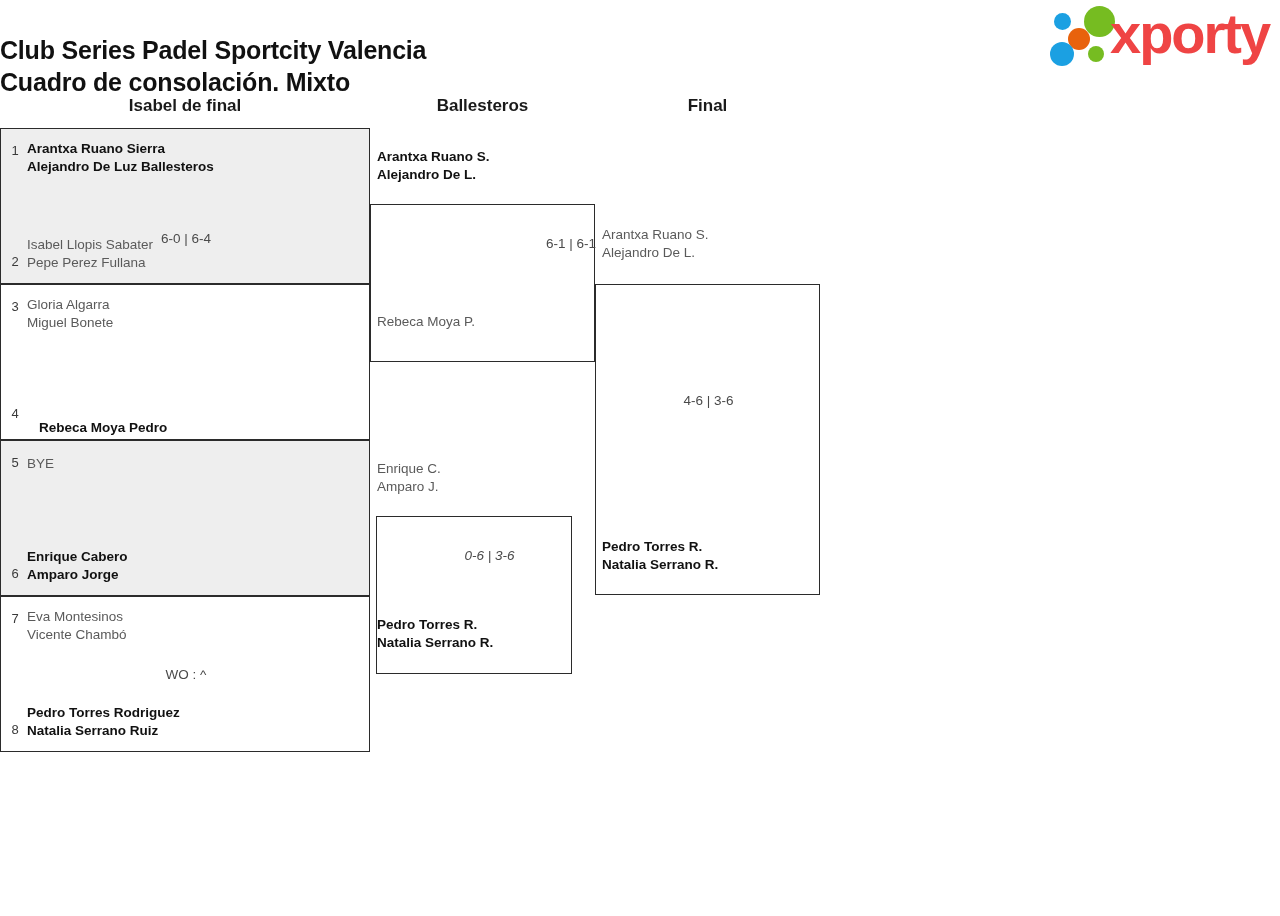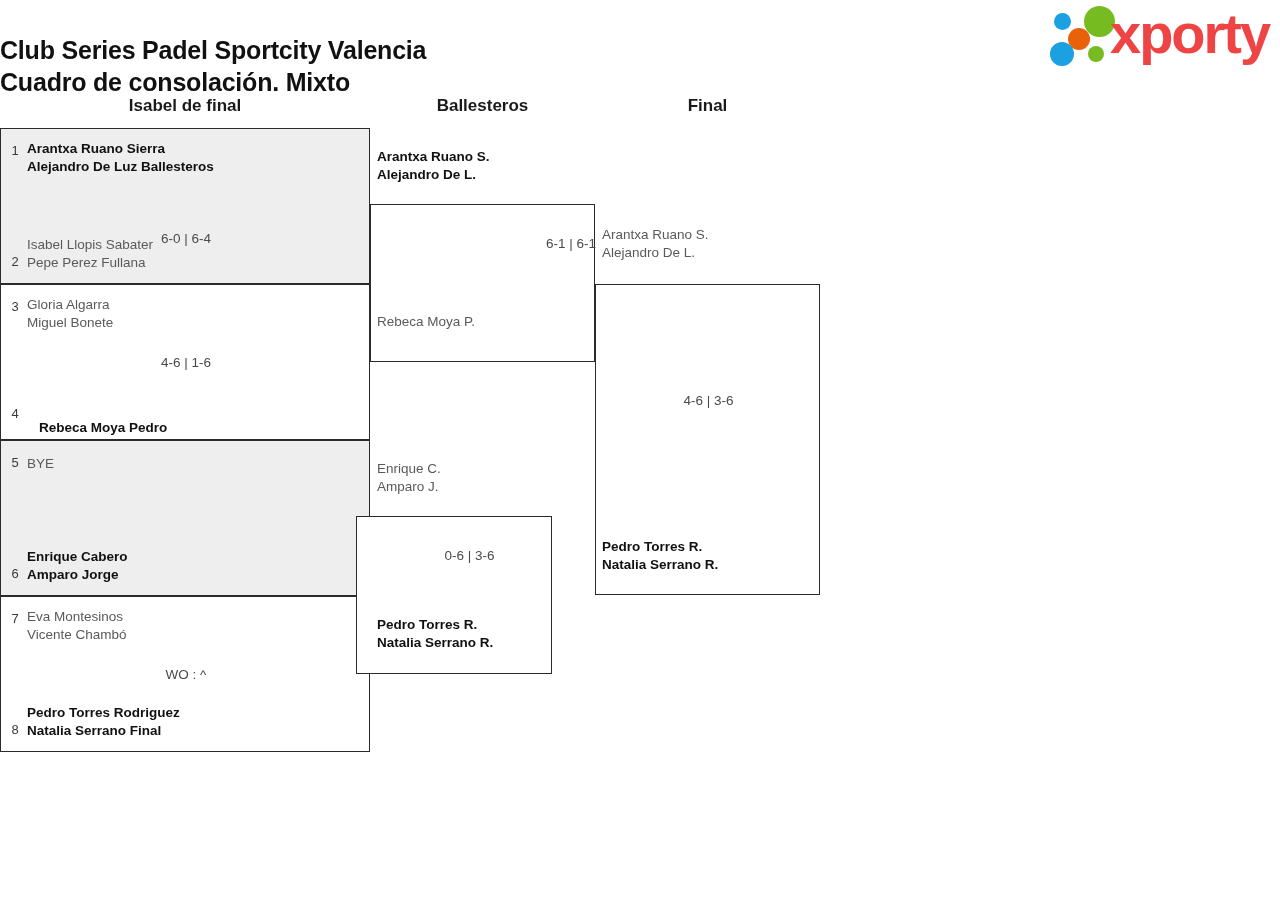--- a/index.html
+++ b/index.html
@@ -148,52 +148,51 @@
     <span class="score" style="left:0; width:370px; top:70px;margin-top:32px;">6-0 | 6-4</span>
     <span class="seed bottom">2</span>
     <span class="team bottom loser">Isabel Llopis Sabater
 Pepe Perez Fullana</span>
   </div>
 
   <div class="match-box qf-box" style="top:284px; height:156px;">
     <span class="seed top">3</span>
     <span class="team top loser">Gloria Algarra
 Miguel Bonete</span>
-    <span class="score" style="left:0; width:370px; top:70px;">4-6 | 1-6</span>
     <span class="seed single bottom">4</span>
     <span class="team single bottom winner">Rebeca Moya Pedro</span>
   </div>
 
   <div class="match-box qf-box shaded" style="top:440px; height:156px;">
     <span class="seed single top">5</span>
     <span class="team single top loser">BYE</span>
     <span class="score" style="left:0; width:370px; top:70px;"></span>
     <span class="seed bottom">6</span>
     <span class="team bottom winner">Enrique Cabero
 Amparo Jorge</span>
   </div>
 
   <div class="match-box qf-box" style="top:596px; height:156px;">
     <span class="seed top">7</span>
     <span class="team top loser">Eva Montesinos
 Vicente Chambó</span>
     <span class="score" style="left:0; width:370px; top:70px;">WO : ^</span>
     <span class="seed bottom">8</span>
     <span class="team bottom winner">Pedro Torres Rodriguez
-Natalia Serrano Final</span>
+Natalia Serrano Ruiz</span>
   </div>
 
   <div class="match-box" style="left:370px; top:204px; width:225px; height:158px;">
     <span class="score" style="left:0; width:225px; top:31px;text-align:right;">6-1 | 6-1</span>
   </div>
   <span class="adv-team winner" style="left:377px; top:148px;">Arantxa Ruano S.
 Alejandro De L.</span>
   <span class="adv-team loser" style="left:377px; top:313px;">Rebeca Moya P.</span>
 
-  <div class="match-box" style="left:356px; top:516px; width:196px; height:158px;">
+  <div class="match-box" style="left:376px; top:516px; width:196px; height:158px;font-style:italic;">
     <span class="score" style="left:0; width:225px; top:31px;">0-6 | 3-6</span>
   </div>
   <span class="adv-team loser" style="left:377px; top:460px;">Enrique C.
 Amparo J.</span>
   <span class="adv-team winner" style="left:377px; top:616px;">Pedro Torres R.
 Natalia Serrano R.</span>
 
   <div class="match-box" style="left:595px; top:284px; width:225px; height:311px;">
     <span class="score" style="left:0; width:225px; top:108px;">4-6 | 3-6</span>
   </div>

